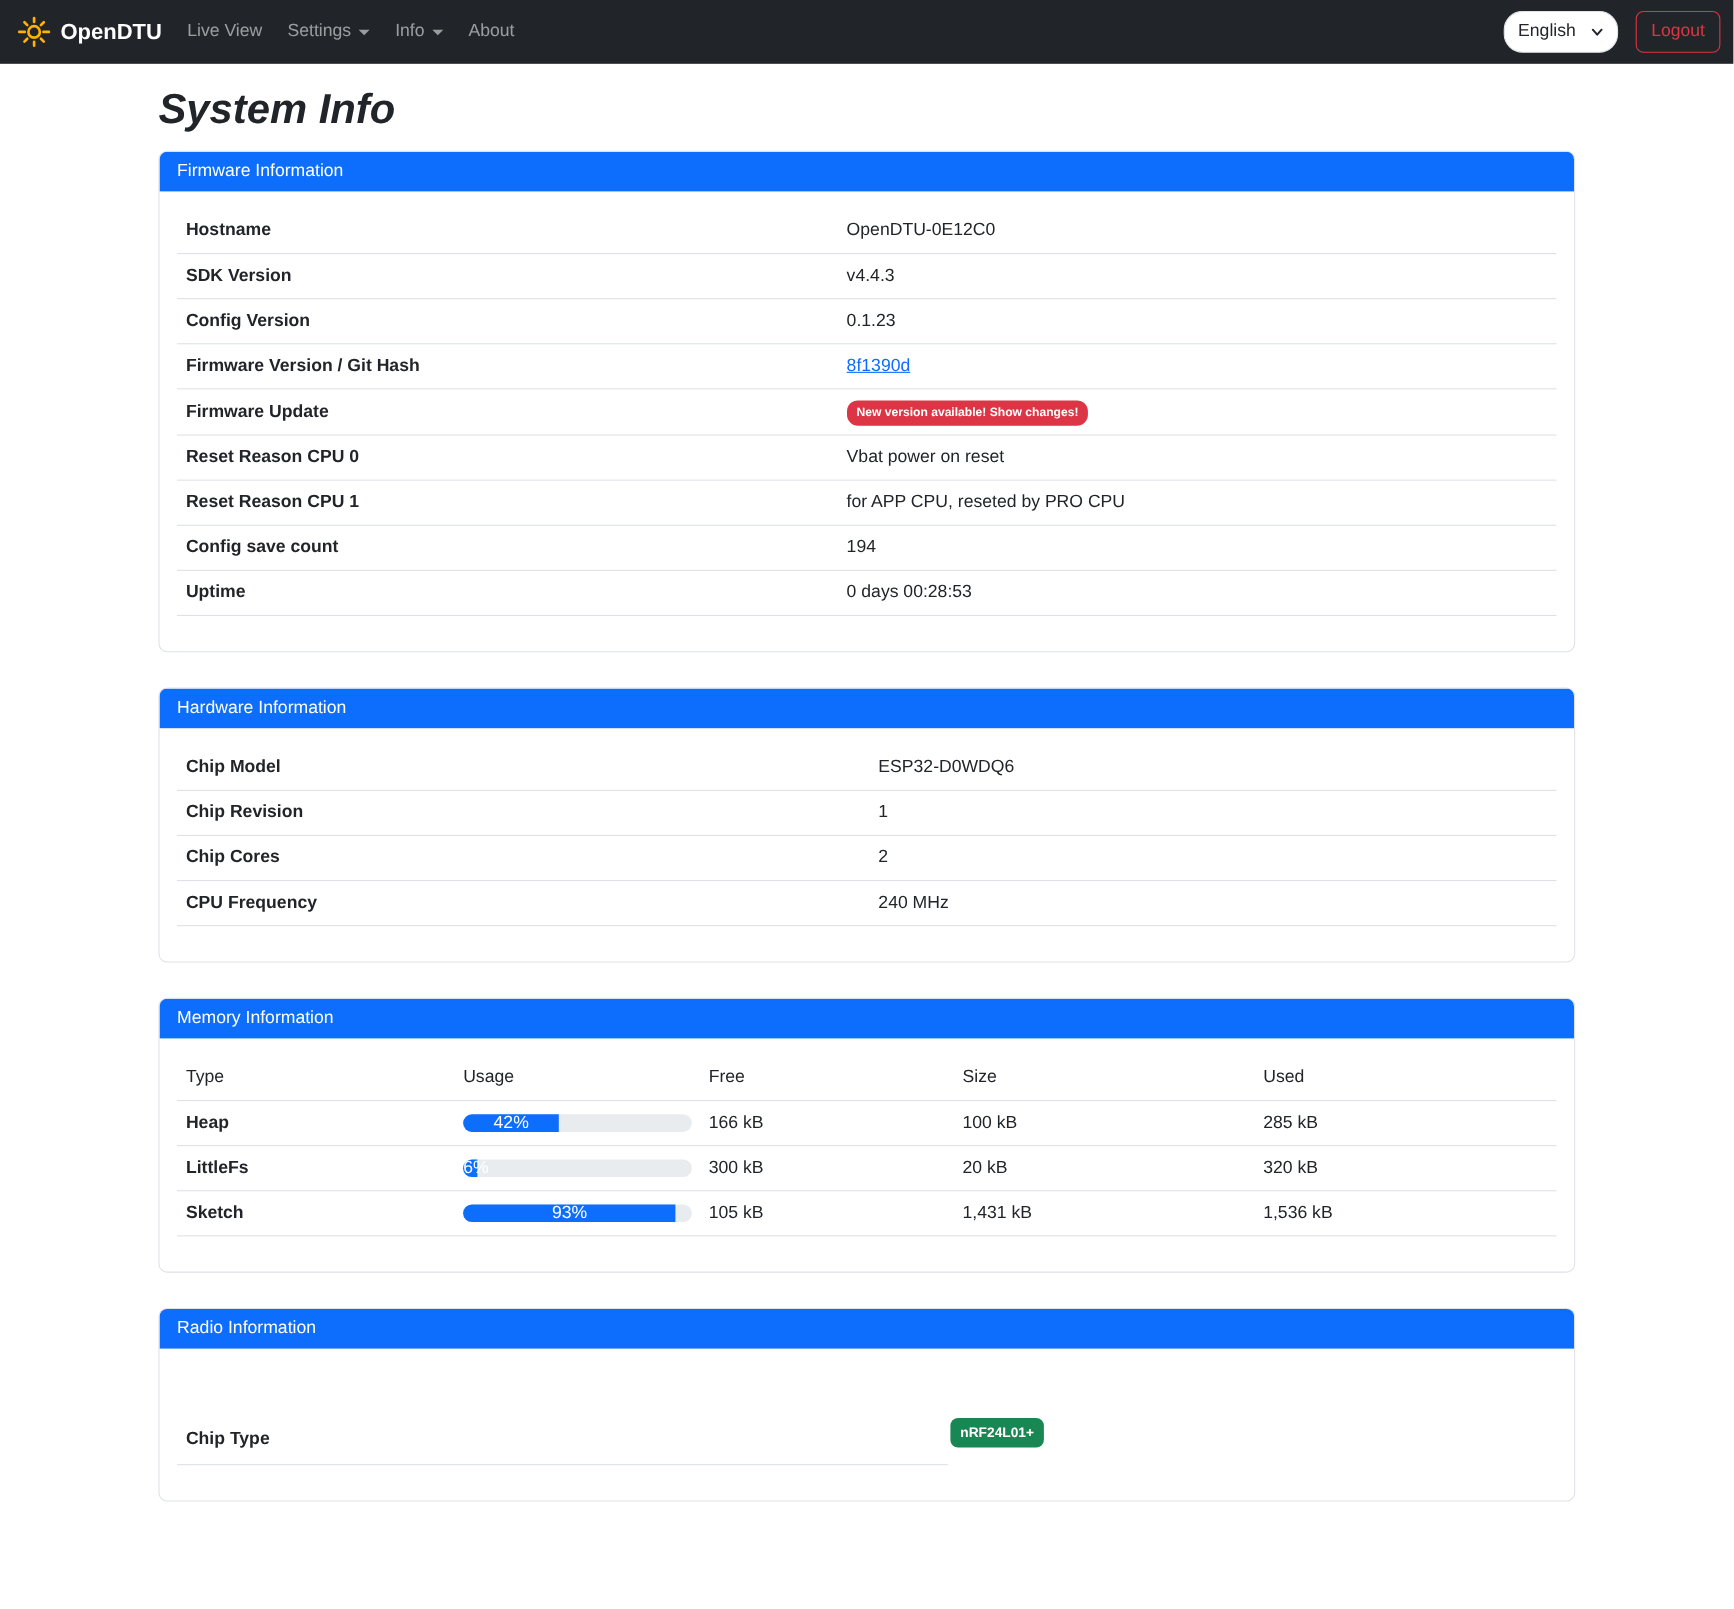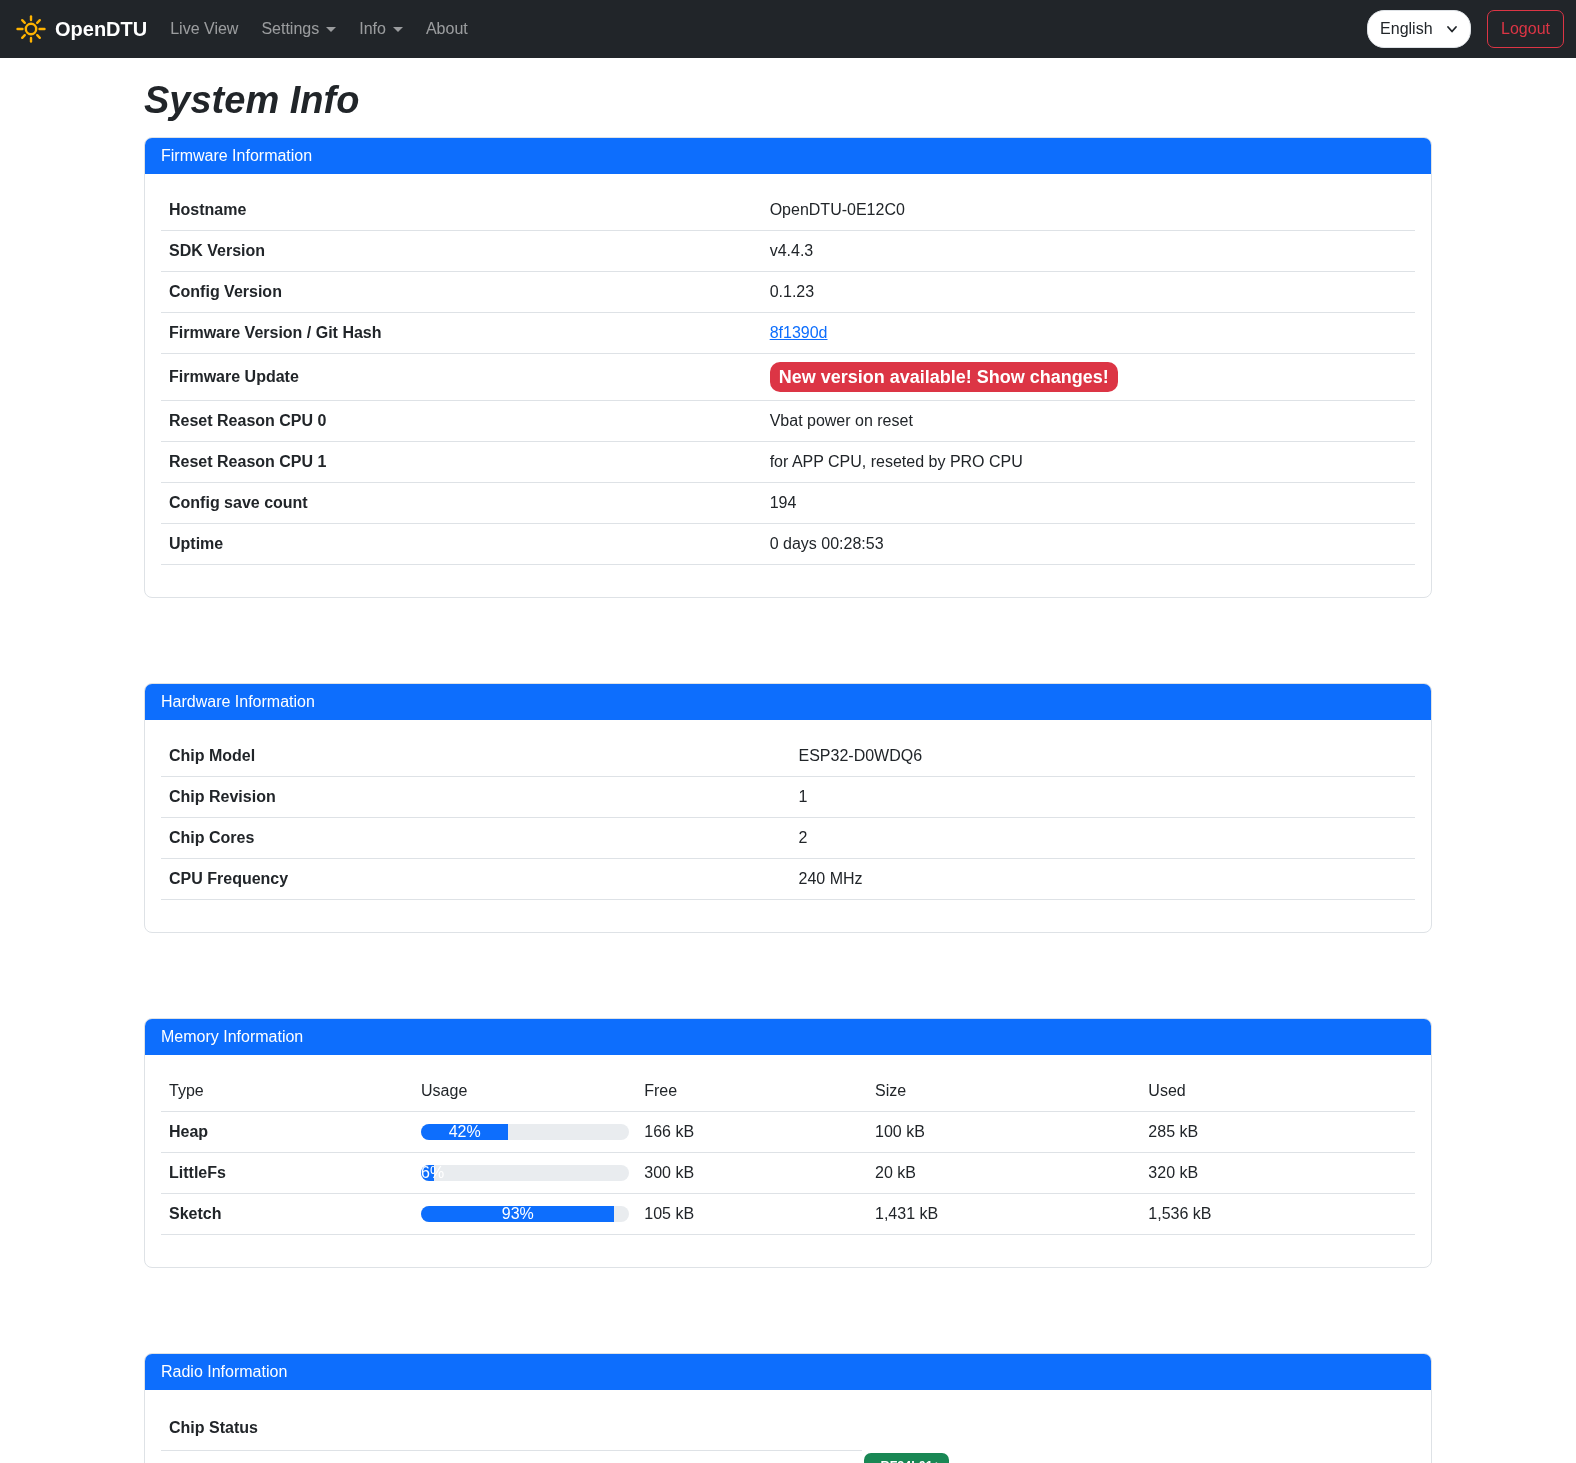--- a/index.html
+++ b/index.html
@@ -47,21 +47,21 @@
     color: #dc3545; font-size: 16px; padding: 0 13px;
     cursor: pointer; font-family: inherit;
   }
 
   
   .container { width: 1288px; margin: 0 auto; }
   h1.page-title { font-size: 38px; font-weight: 700; margin: 21px 0 15px 0; letter-spacing: 0; font-style: italic; }
 
   .card {
     border: 1px solid #dee2e6; border-radius: 8px;
-    margin-bottom: 85px; background: #fff; overflow: hidden;
+    margin-bottom: 32px; background: #fff; overflow: hidden;
   }
   .card-header {
     background: #0d6efd; color: #fff;
     padding: 9px 16px; font-size: 16px;
   }
   .card-body { padding: 16px; }
 
   
   .kv-table { margin-bottom: 16px; }
   .kv-row {
@@ -71,21 +71,21 @@
   }
   .kv-cell { padding: 4px 8px; line-height: 24px; }
   .kv-label { font-weight: 700; }
   .fw .kv-label { width: 47.9%; }
   .hw .kv-label { width: 50.2%; }
   .kv-value { flex: 1; }
   a.git-link { color: #0d6efd; text-decoration: underline; }
 
   .badge-danger {
     display: inline-block; background: #dc3545; color: #fff;
-    font-size: 18px; font-weight: 700; line-height: 1;
+    font-size: 11px; font-weight: 700; line-height: 1;
     padding: 6px 9px; border-radius: 10px; cursor: pointer;
   }
   .badge-success {
     display: inline-block; background: #198754; color: #fff;
     font-size: 12.5px; font-weight: 700; line-height: 1;
     padding: 7px 9px; border-radius: 7px;
   }
 
   
   .mem-table { margin-bottom: 16px; }
@@ -295,21 +295,20 @@
         </div>
       </div>
     </div>
   </div>
 
   <div class="card">
     <div class="card-header">Radio Information</div>
     <div class="card-body">
       <div class="radio-table">
         <div class="radio-row">
-          <div class="radio-label-cell">Chip Status</div>
         </div>
         <div class="radio-row">
           <div class="radio-label-cell">Chip Type</div>
           <div class="radio-badge-cell">
             <span class="badge-success">nRF24L01+</span>
           </div>
         </div>
       </div>
     </div>
   </div>

